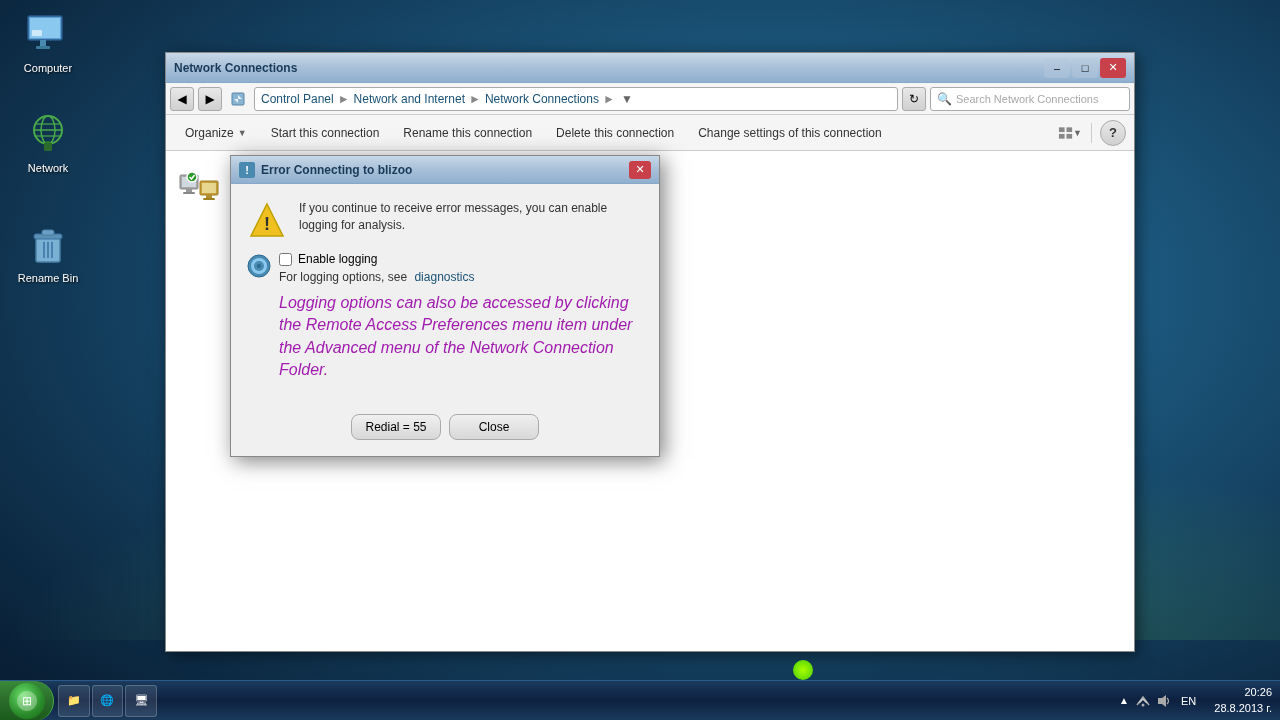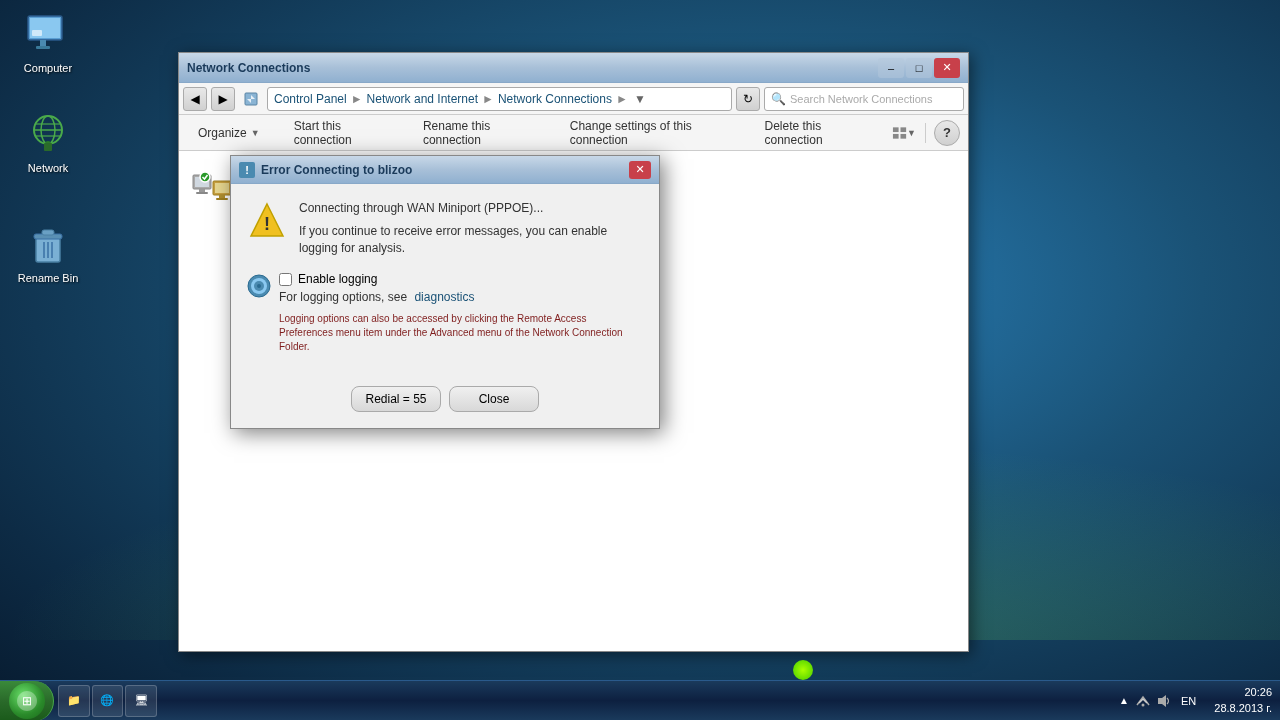--- a/index.html
+++ b/index.html
@@ -134,22 +134,22 @@
     }
     .tray-arrow {
       font-size: 10px;
       cursor: pointer;
     }
 
     
     .explorer-window {
       position: absolute;
       top: 52px;
-      left: 178px;
-      width: 791px;
+      left: 165px;
+      width: 970px;
       height: 600px;
       background: #f0f0f0;
       border: 1px solid #888;
       box-shadow: 3px 3px 15px rgba(0,0,0,0.5);
       display: flex;
       flex-direction: column;
       z-index: 10;
     }
     .window-titlebar {
       height: 30px;
@@ -254,21 +254,21 @@
     }
 
     
     .toolbar {
       height: 36px;
       background: #f5f5f5;
       border-bottom: 1px solid #ccc;
       display: flex;
       align-items: center;
       padding: 0 8px;
-      gap: 12px;
+      gap: 2px;
     }
     .toolbar-btn {
       height: 28px;
       padding: 0 10px;
       display: flex;
       align-items: center;
       gap: 4px;
       cursor: pointer;
       border-radius: 3px;
       font-size: 12px;
@@ -437,24 +437,25 @@
     .logging-link {
       font-size: 12px;
       color: #333;
       margin-bottom: 8px;
     }
     .logging-link a {
       color: #1a5276;
       cursor: pointer;
     }
     .logging-note {
-      font-size: 10px;
-      color: #7f1d1d;
+      font-size: 16px;
+      color: #a21caf;
       line-height: 1.4;
       margin-bottom: 16px;
+      font-style: italic;
     }
     .dialog-buttons {
       display: flex;
       justify-content: center;
       gap: 8px;
       padding-top: 8px;
     }
     .dialog-btn {
       min-width: 90px;
       height: 26px;
@@ -568,24 +569,24 @@
         <span>Organize</span>
         <span class="arrow">▼</span>
       </div>
       <div class="toolbar-btn">
         <span>Start this connection</span>
       </div>
       <div class="toolbar-btn">
         <span>Rename this connection</span>
       </div>
       <div class="toolbar-btn">
+        <span>Delete this connection</span>
+      </div>
+      <div class="toolbar-btn">
         <span>Change settings of this connection</span>
-      </div>
-      <div class="toolbar-btn">
-        <span>Delete this connection</span>
       </div>
       <div class="toolbar-right">
         <div class="view-btn">
           <svg width="16" height="16" viewBox="0 0 16 16">
             <rect x="1" y="2" width="6" height="5" fill="#888"></rect>
               <rect x="9" y="2" width="6" height="5" fill="#888"></rect>
             <rect x="1" y="9" width="6" height="5" fill="#888"></rect>
               <rect x="9" y="9" width="6" height="5" fill="#888"></rect>
           </svg>
           <span style="font-size:9px;color:#666;">▼</span>
@@ -665,21 +666,20 @@
     </div>
 
     <div class="dialog-content">
       <div class="dialog-main-row">
 
         <svg class="warning-icon" width="40" height="40" viewBox="0 0 40 40">
           <polygon points="20,4 36,36 4,36" fill="#f0c020" stroke="#c0a000" stroke-width="1.5"></polygon>
           <text x="20" y="30" text-anchor="middle" fill="#333" font-size="18" font-weight="bold">!</text>
         </svg>
         <div class="dialog-messages">
-          <div class="dialog-msg">Connecting through WAN Miniport (PPPOE)...</div>
           <div class="dialog-hint">If you continue to receive error messages, you can enable logging for analysis.</div>
         </div>
       </div>
 
       <div class="logging-section">
 
         <svg class="logging-icon" width="24" height="24" viewBox="0 0 24 24">
           <circle cx="12" cy="12" r="11" fill="#4a8ab0" stroke="#2a6a90" stroke-width="1"></circle>
           <circle cx="12" cy="12" r="8" fill="#8ac8f0"></circle>
           <circle cx="12" cy="12" r="5" fill="#4a8ab0"></circle>

